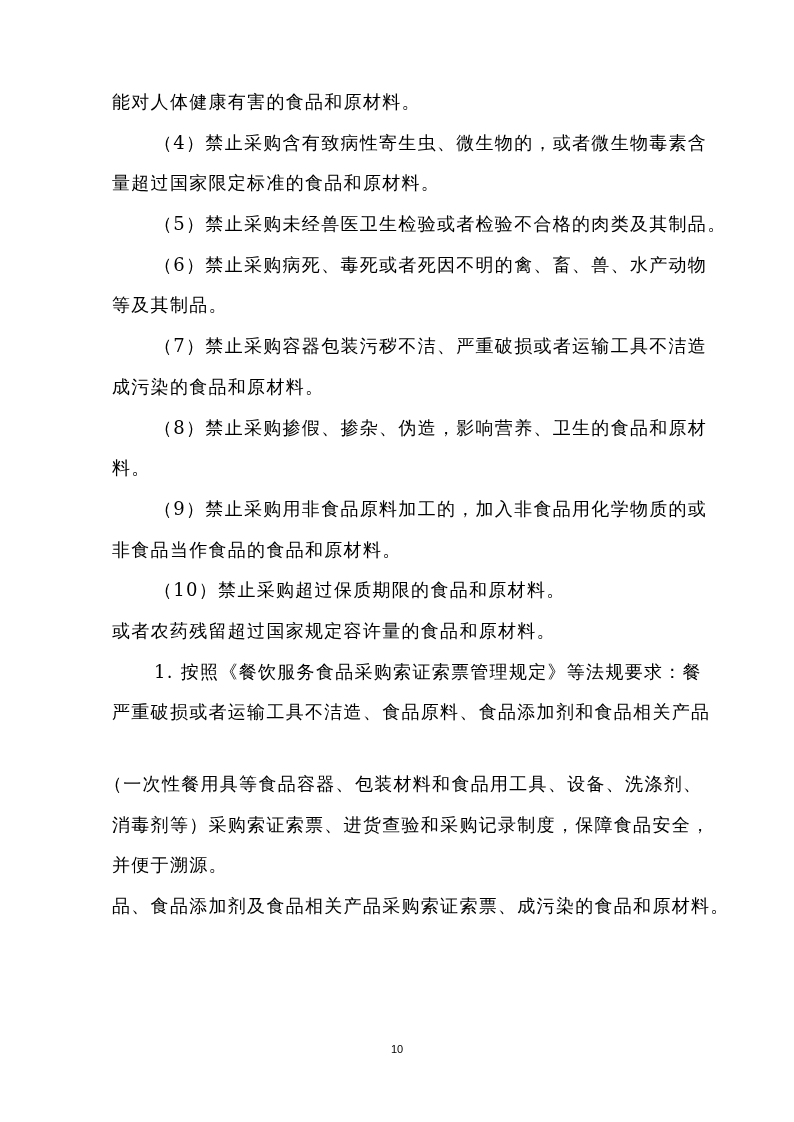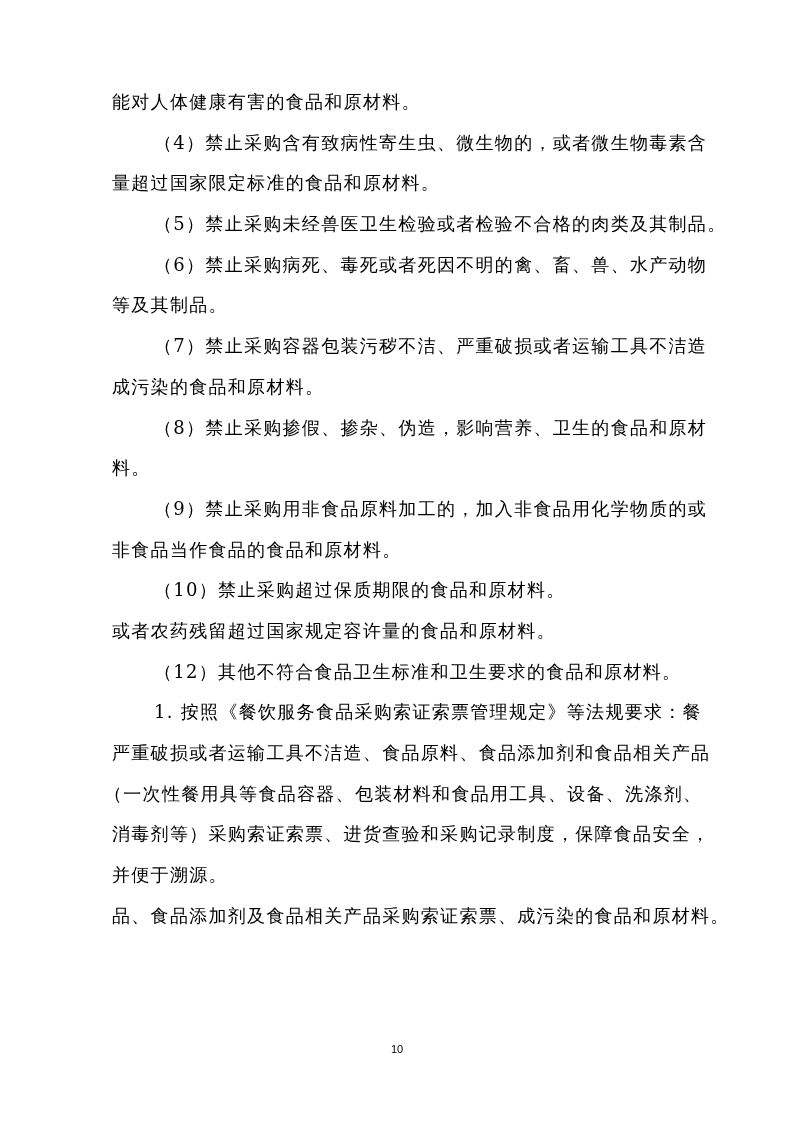--- a/index.html
+++ b/index.html
@@ -36,20 +36,21 @@
       font-size: 18px;
       white-space: nowrap;
       letter-spacing: 1.3px;
     }
     .line.indent {
       padding-left: 42px;
     }
     .line.hang {
       padding-left: 0;
       margin-left: -8px;
+      margin-top: 31px;
     }
     .page-number {
       position: absolute;
       top: 1040px;
       left: 0;
       width: 794px;
       text-align: center;
       font-family: "Liberation Sans", "DejaVu Sans", sans-serif;
       font-size: 11px;
       line-height: 18px;
@@ -87,23 +88,20 @@
         <span class="line indent">（9）禁止采购用非食品原料加工的，加入非食品用化学物质的或</span>
         <span class="line">非食品当作食品的食品和原材料。</span>
       </div>
       <div class="paragraph">
         <span class="line indent">（10）禁止采购超过保质期限的食品和原材料。</span>
       </div>
       <div class="paragraph">
         <span class="line">或者农药残留超过国家规定容许量的食品和原材料。</span>
       </div>
       <div class="paragraph">
-        <span class="line indent">（12）其他不符合食品卫生标准和卫生要求的食品和原材料。</span>
-      </div>
-      <div class="paragraph">
         <span class="line indent">1. 按照《餐饮服务食品采购索证索票管理规定》等法规要求：餐</span>
         <span class="line">严重破损或者运输工具不洁造、食品原料、食品添加剂和食品相关产品</span>
         <span class="line hang">（一次性餐用具等食品容器、包装材料和食品用工具、设备、洗涤剂、</span>
         <span class="line">消毒剂等）采购索证索票、进货查验和采购记录制度，保障食品安全，</span>
         <span class="line">并便于溯源。</span>
       </div>
       <div class="paragraph">
         <span class="line">品、食品添加剂及食品相关产品采购索证索票、成污染的食品和原材料。</span>
       </div>
     </div>

